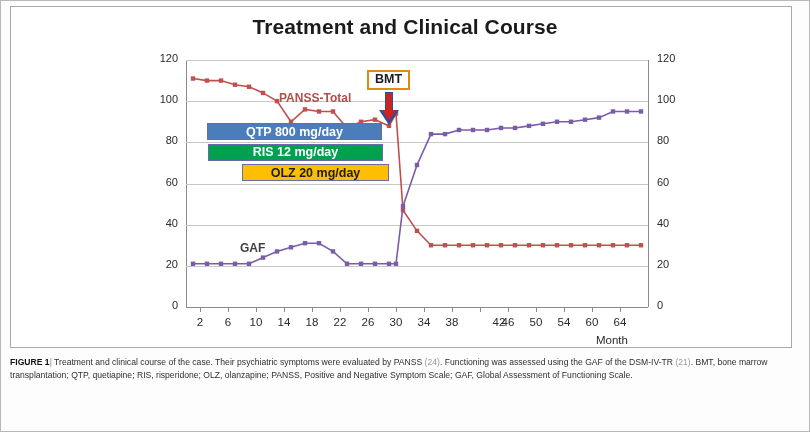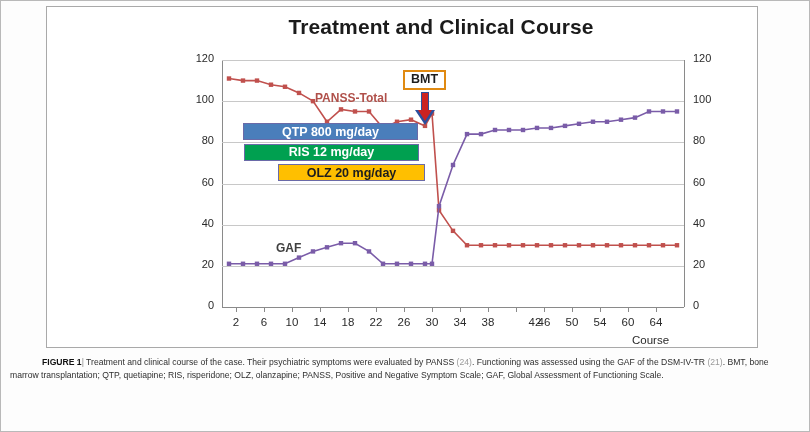--- a/index.html
+++ b/index.html
@@ -22,24 +22,23 @@
     left: 0; top: 0;
     width: 810px; height: 432px;
     border: 1px solid #b9b9b9;
     background: #fdfdfd;
   }
 
   
   .chart-panel {
     position: absolute;
     left: 10px; top: 6px;
-    width: 712px; height: 342px;
+    width: 782px; height: 342px;
     background: #ffffff;
     border: 1px solid #a9a9a9;
-    margin-left: 36px;
   }
 
   .chart-title {
     position: absolute;
     left: 0; top: 8px;
     width: 788px;
     text-align: center;
     font-size: 21px;
     font-weight: bold;
     color: #1b1b1b;
@@ -149,21 +148,21 @@
   
   .caption {
     position: absolute;
     left: 10px; top: 356px;
     width: 788px;
     font-size: 8.6px;
     line-height: 13.2px;
     color: #2e2e2e;
     font-family: "Liberation Sans", sans-serif;
   }
-  .caption b { color: #111111; margin-left: 32px; }
+  .caption b { color: #111111; }
   .caption .sep { color: #8e8e8e; font-weight: normal; }
   .caption .ref { color: #9a9a9a; }
 </style>
 </head>
 <body>
 
 <div id="page">
   <div class="figure-frame"></div>
 
   <div class="chart-panel">
@@ -300,21 +299,21 @@
         <div class="xtick-label" style="left: 399px; top: 309px;">34</div>
         <div class="xtick-label" style="left: 427px; top: 309px;">38</div>
         <div class="xtick-label" style="left: 474px; top: 309px;">42</div>
         <div class="xtick-label" style="left: 483px; top: 309px;">46</div>
         <div class="xtick-label" style="left: 511px; top: 309px;">50</div>
         <div class="xtick-label" style="left: 539px; top: 309px;">54</div>
         <div class="xtick-label" style="left: 567px; top: 309px;">60</div>
         <div class="xtick-label" style="left: 595px; top: 309px;">64</div>
       </div>
 
-    <div class="axis-title-month" id="month-title" style="left: 585px; top: 327px;">Course</div>
+    <div class="axis-title-month" id="month-title" style="left: 585px; top: 327px;">Month</div>
 
     <div class="series-label label-panss" id="panss-label" style="left: 268px; top: 83.8167px;">PANSS-Total</div>
     <div class="series-label label-gaf" id="gaf-label" style="left: 229px; top: 234.25px;">GAF</div>
 
     <div id="drug-bars-holder">
         <div class="drug-bar" style="background: rgb(74, 126, 187); left: 196px; width: 175px; top: 116.042px;">QTP  800 mg/day</div>
         <div class="drug-bar" style="background: rgb(0, 160, 80); left: 197px; width: 175px; top: 136.625px;">RIS  12 mg/day</div>
         <div class="drug-bar olz" style="background: rgb(255, 191, 0); left: 231px; width: 147px; top: 157.208px;">OLZ  20 mg/day</div>
       </div>
 

